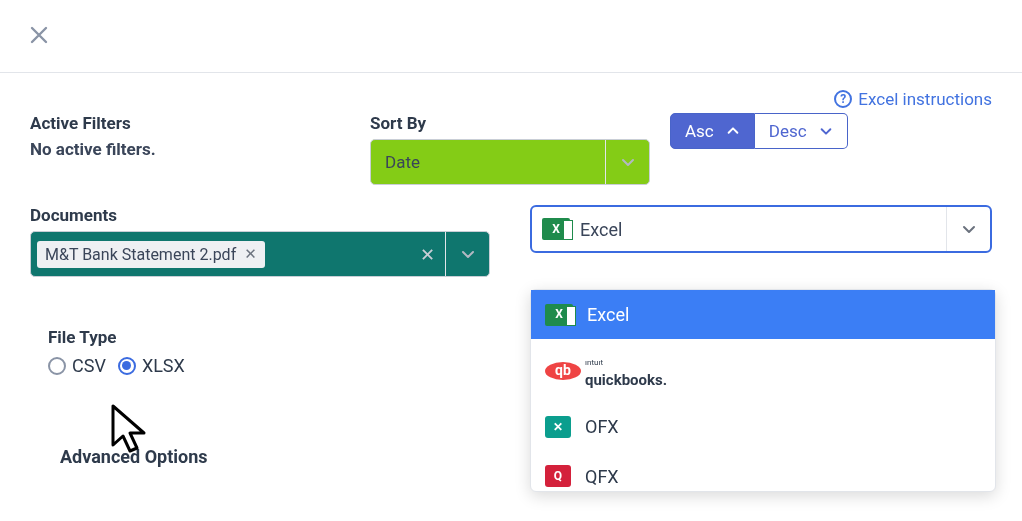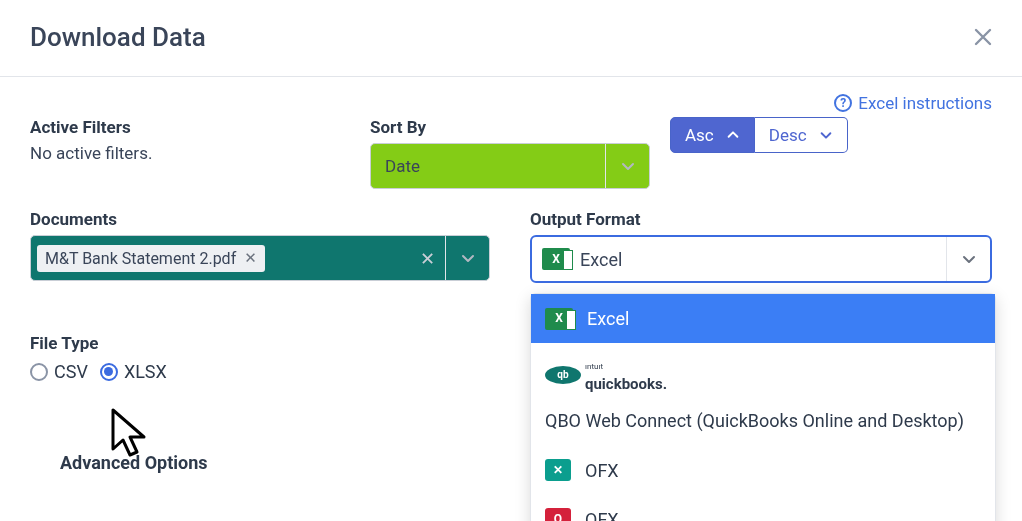--- a/index.html
+++ b/index.html
@@ -64,21 +64,21 @@
   }
   .label {
     font-size: 17px;
     font-weight: 700;
     color: #2e3a4b;
     margin-bottom: 6px;
   }
   .subtext {
     font-size: 17px;
     color: #3a4559;
-    font-weight: 400;
+    font-weight: 700;
   }
   .select {
     border: 1px solid #c9ced6;
     border-radius: 5px;
     height: 46px;
     display: flex;
     align-items: center;
     justify-content: space-between;
     padding: 0 0 0 14px;
     background: #84cc16;
@@ -211,33 +211,34 @@
   }
   .dd-row.selected {
     background: #3b7ef5;
     color: #fff;
   }
   .dd-row.qbo { flex-wrap: wrap; }
   .qb-logo {
     display:flex; align-items:center; gap:4px;
   }
   .qb-circle {
-    width:36px;height:18px;border-radius:50%;background:#0f766e;display:flex;align-items:center;justify-content:center;color:#fff;font-size:10px;font-weight:700;
+    width:36px;height:18px;border-radius:50%;background:#ef4444;display:flex;align-items:center;justify-content:center;color:#fff;font-size:14px;font-weight:700;
   }
   .qb-text { font-size:14px; }
   .qb-intuit { font-size:8px; line-height:1;}
   .qb-main { font-size:15px; font-weight:700; line-height:1;}
   .ofx-icon {
     width:26px;height:22px;background:#0b9e8e;border-radius:3px;display:flex;align-items:center;justify-content:center;color:#fff;font-size:12px;font-weight:700;
   }
   .qfx-icon {
     width:26px;height:22px;background:#d4213b;border-radius:3px;display:flex;align-items:center;justify-content:center;color:#fff;font-size:12px;font-weight:700;
   }
   .file-type-row {
     margin-top: 50px;
+    margin-left: 18px;
   }
   .radio-row {
     display: flex;
     gap: 12px;
     margin-top: 8px;
     font-size: 18px;
     color: #2e3a4b;
     align-items: center;
   }
   .radio {
@@ -260,21 +261,20 @@
     position:absolute;
     left:108px; top:330px;
     pointer-events:none;
   }
   .chev-svg { width:16px;height:16px; }
 </style>
 </head>
 <body>
 
 <div class="modal-header">
-  <div class="modal-title">Download Data</div>
   <div class="close-btn">
     <svg width="18" height="18" viewBox="0 0 18 18">
         <path d="M2 2 L16 16 M16 2 L2 16" stroke="#8a94a6" stroke-width="2.4" stroke-linecap="round"></path>
       </svg>
   </div>
 </div>
 
 <div class="modal-body">
 
   <div class="help-link-row">
@@ -329,21 +329,20 @@
         <div class="spacer"></div>
         <span class="clear">✕</span>
         <span class="chev">
           <svg class="chev-svg" viewBox="0 0 16 16">
               <path d="M3 6 L8 11 L13 6" stroke="#b2b8c2" stroke-width="2" fill="none" stroke-linecap="round" stroke-linejoin="round"></path>
             </svg>
         </span>
       </div>
     </div>
     <div>
-      <div class="label">Output Format</div>
       <div class="output-select">
         <span class="excel-icon">X</span>
         <span>Excel</span>
         <span class="chev">
           <svg class="chev-svg" viewBox="0 0 16 16">
               <path d="M3 6 L8 11 L13 6" stroke="#6b727e" stroke-width="2" fill="none" stroke-linecap="round" stroke-linejoin="round"></path>
             </svg>
         </span>
       </div>
     </div>
@@ -368,21 +367,20 @@
   <div class="dropdown-panel">
     <div class="dd-row selected">
       <span class="excel-icon">X</span>
       <span>Excel</span>
     </div>
     <div class="dd-row qbo">
       <span class="qb-logo">
         <span class="qb-circle">qb</span>
         <span class="qb-text"><span class="qb-intuit">ıntuıt</span><br><span class="qb-main">quickbooks.</span></span>
       </span>
-      <span>QBO Web Connect (QuickBooks Online and Desktop)</span>
     </div>
     <div class="dd-row">
       <span class="ofx-icon">✕</span>
       <span>OFX</span>
     </div>
     <div class="dd-row" style="padding-bottom:0">
       <span class="qfx-icon">Q</span>
       <span>QFX</span>
     </div>
   </div>

